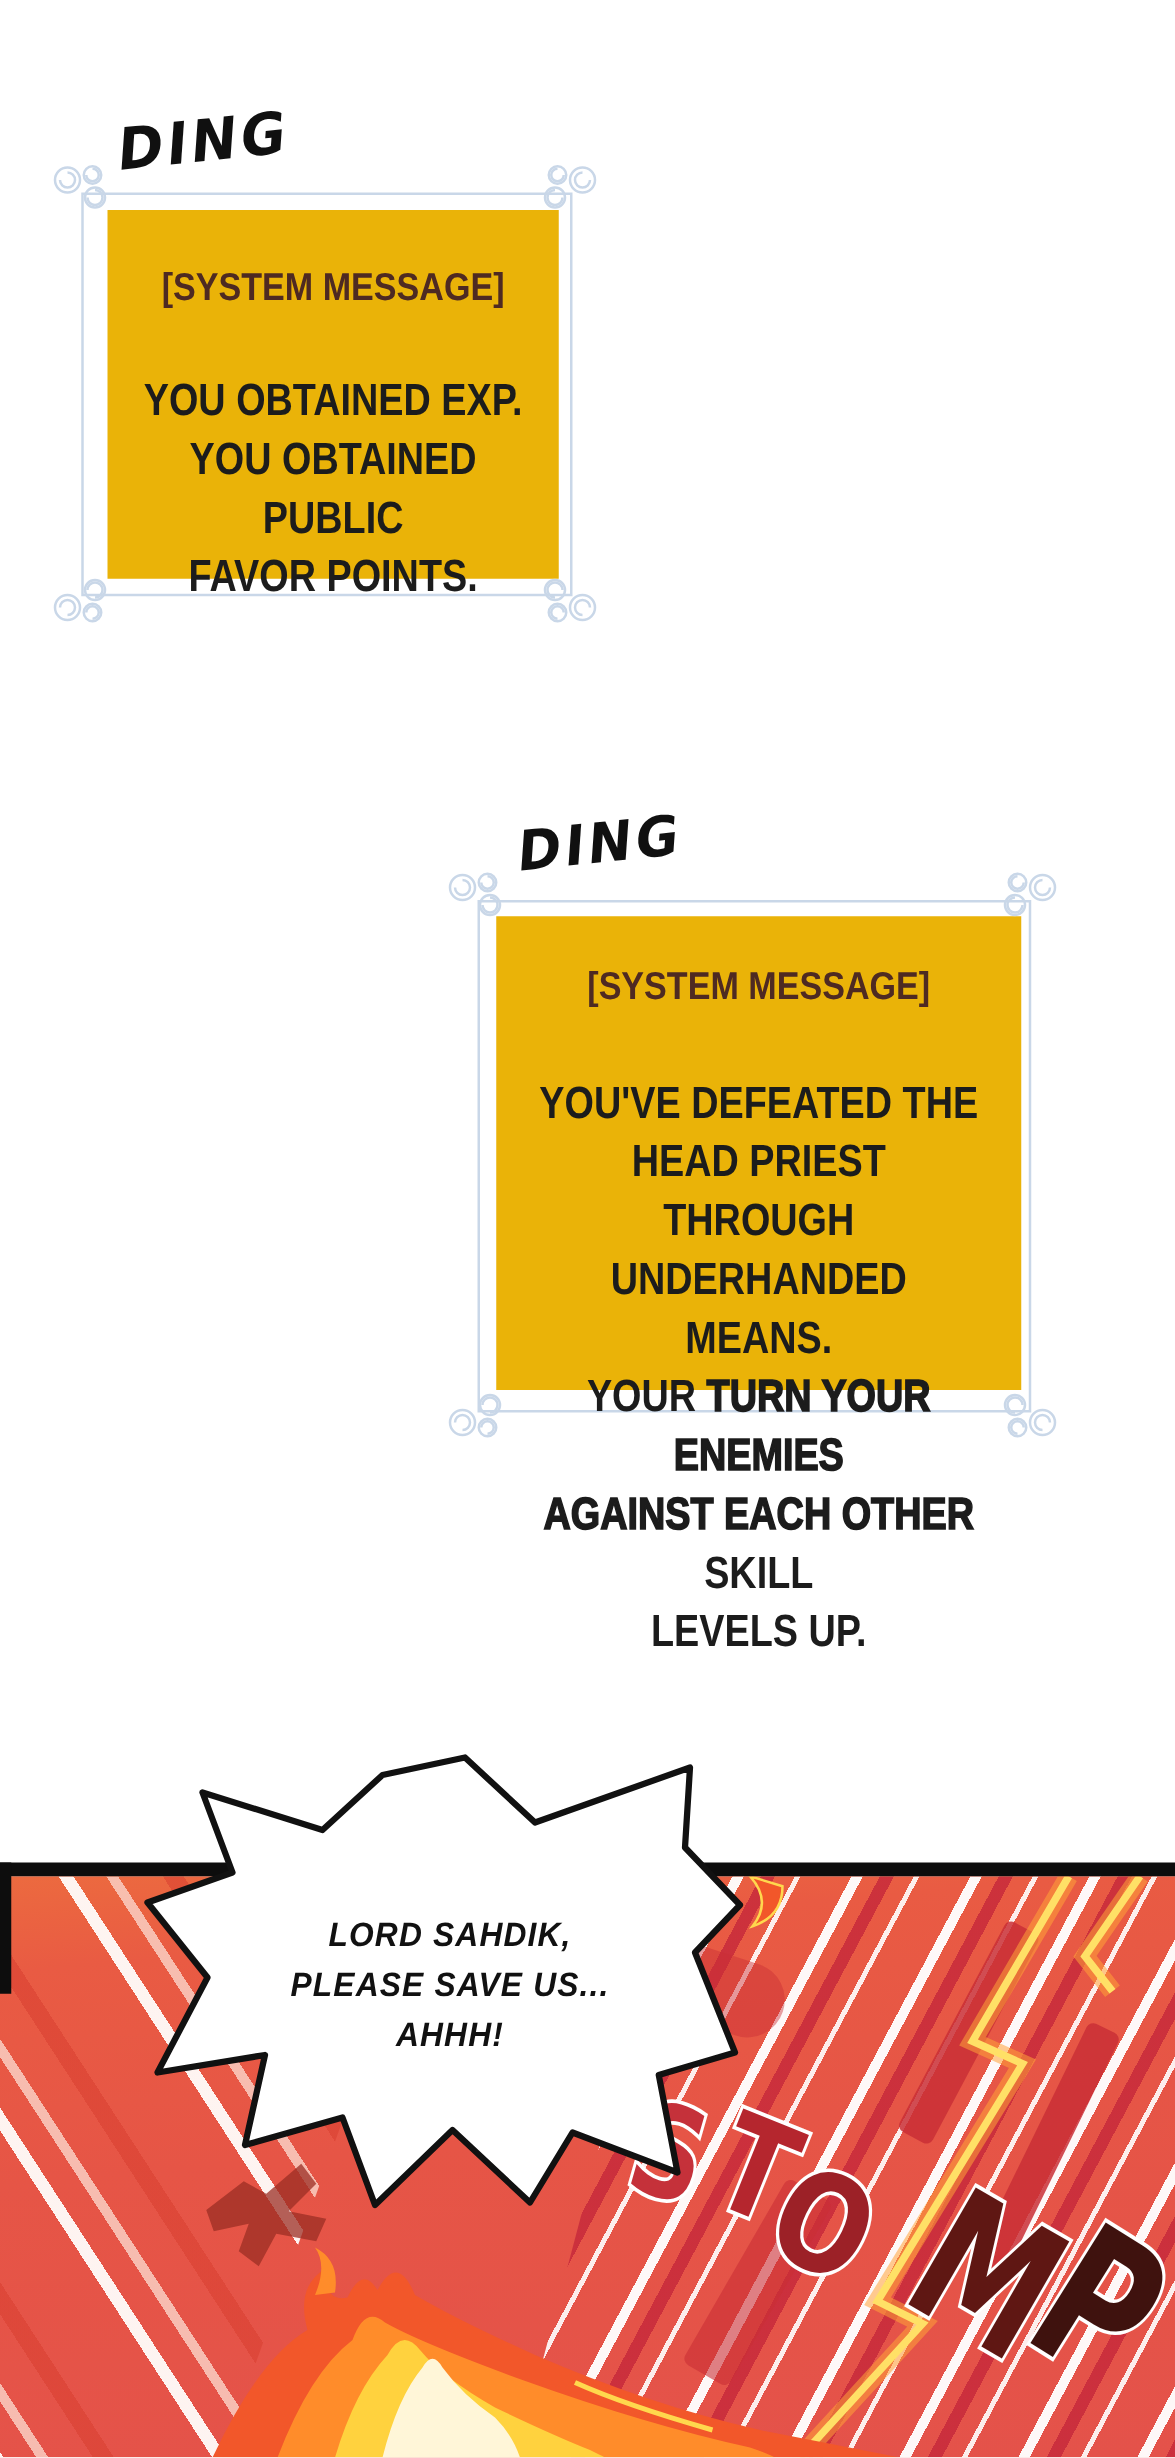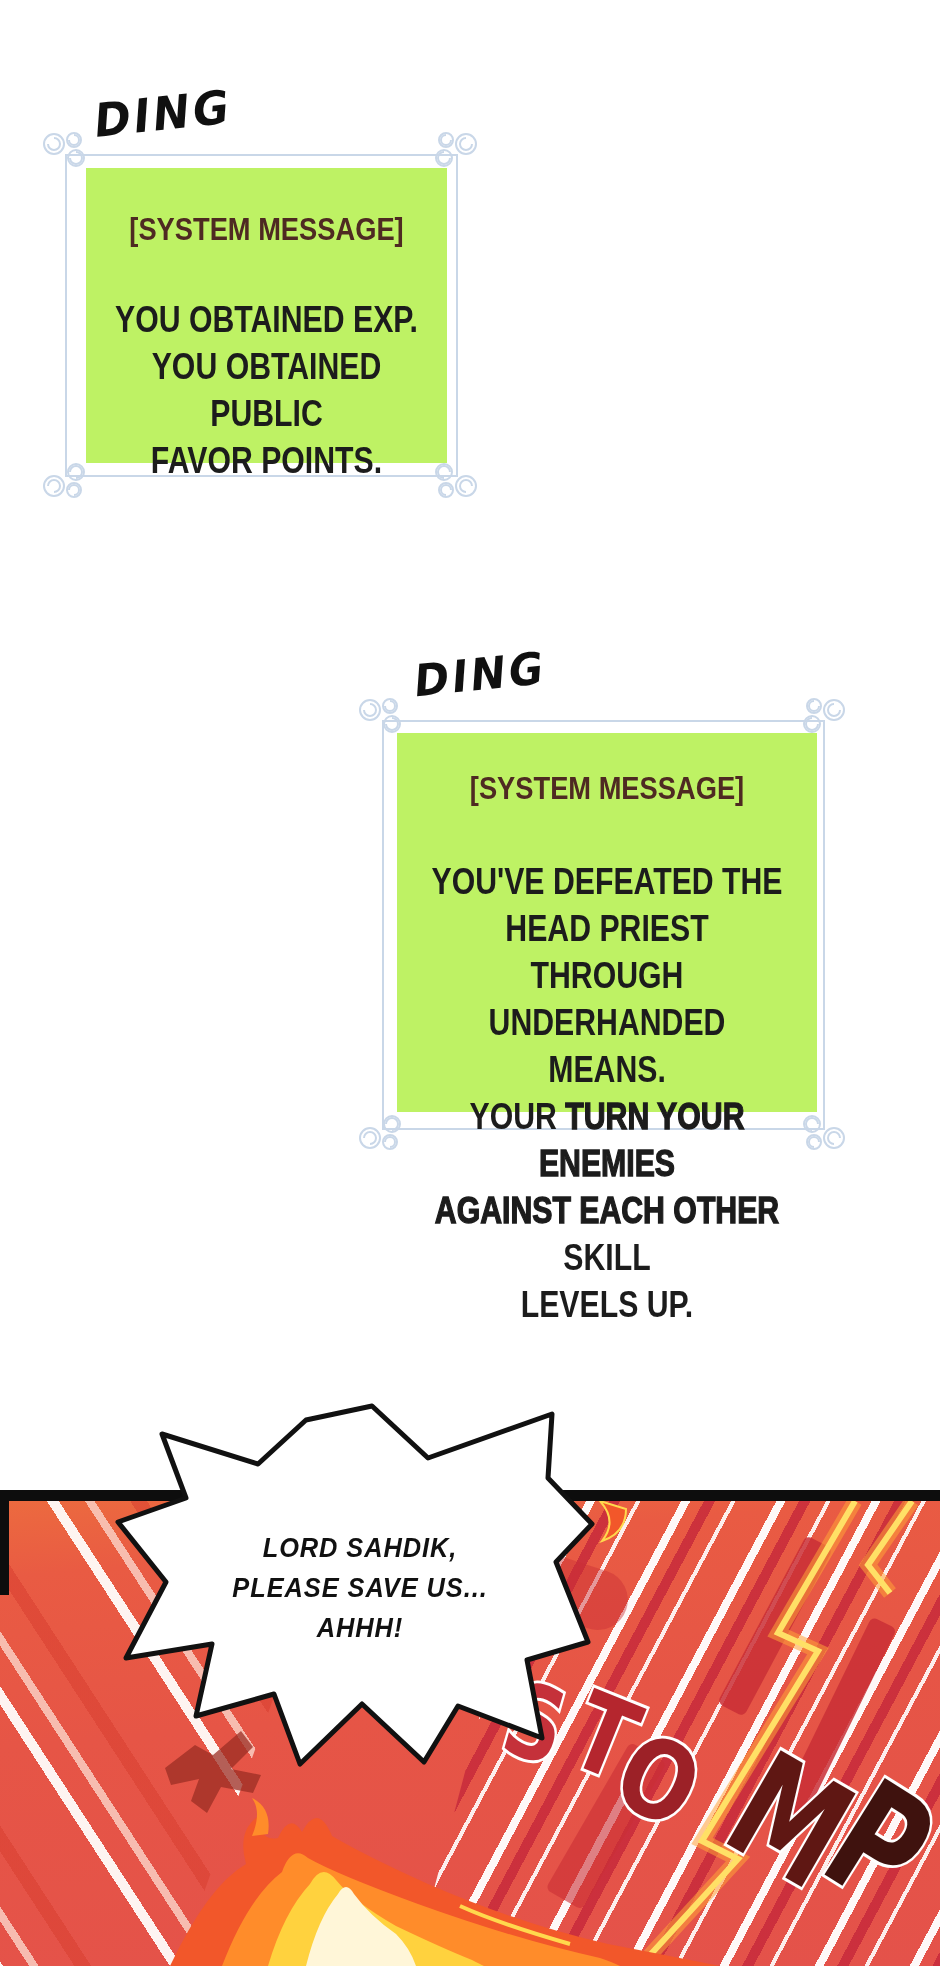--- a/index.html
+++ b/index.html
@@ -6,21 +6,21 @@
   #page{position:relative;width:940px;height:1966px;background:#ffffff;overflow:hidden;
         font-family:"Liberation Sans",sans-serif;}
 
   
   .ding{position:absolute;font-weight:900;font-size:44px;color:#101010;
         transform:rotate(-6deg) skewX(-10deg) scaleY(1.05);letter-spacing:3px;
         font-family:"DejaVu Sans",sans-serif;}
 
   
   .sysbox-border{position:absolute;border:2px solid #c9d7e8;background:transparent;}
-  .sysbox-fill{position:absolute;background:#bef264;}
+  .sysbox-fill{position:absolute;background:#eab308;}
   .sys-title{position:absolute;width:100%;text-align:center;color:#4e2a22;
              font-size:31px;font-weight:700;transform:scaleX(.88);letter-spacing:0px;}
   .sys-lines{position:absolute;width:100%;text-align:center;color:#1c1c1c;
              font-size:36px;font-weight:700;line-height:47px;transform:scaleX(.84);}
   .sys-lines .hv{-webkit-text-stroke:1.3px #1c1c1c;}
   .orn{position:absolute;width:52px;height:52px;}
 
   
   #panel{position:absolute;left:0;top:1501px;width:940px;height:465px;
          background:linear-gradient(175deg,#ec6a3f 0%,#e95b43 14%,#e65546 45%,#e4524a 100%);

